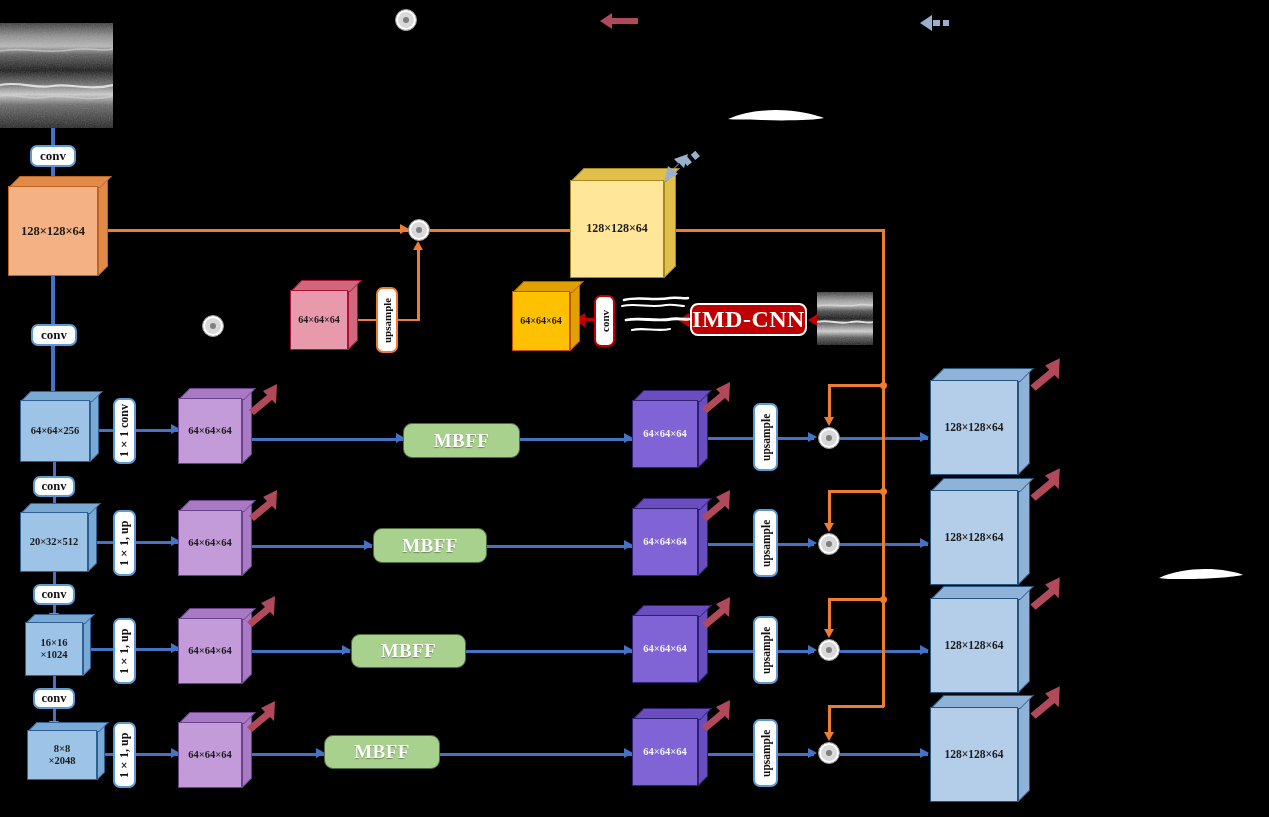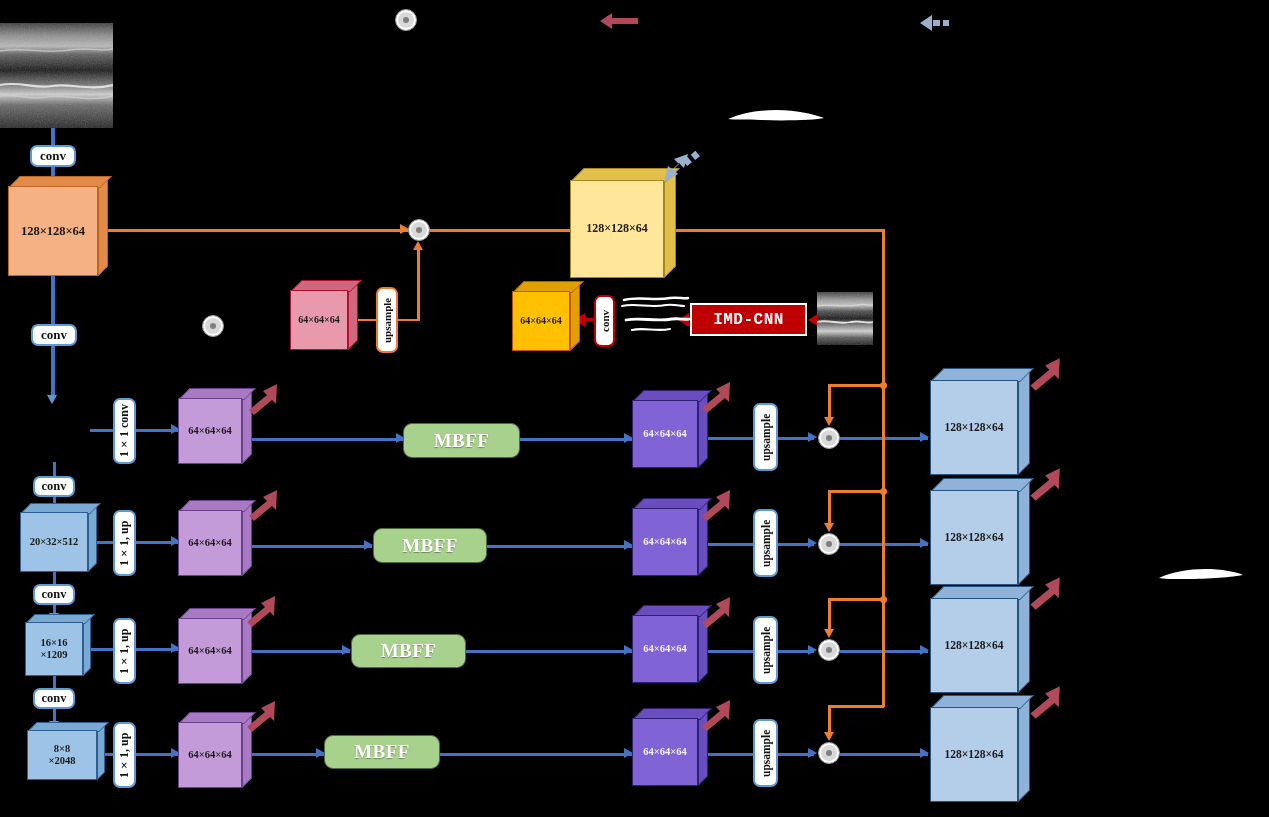--- a/index.html
+++ b/index.html
@@ -84,26 +84,25 @@
     letter-spacing:.4px;
     text-shadow:0 1px 1px rgba(0,0,0,.35);
     z-index:6;
   }
 
   
   .imdcnn {
     position:absolute;
     background:#c00000;
     border:2px solid #fff;
-    border-radius:0;
+    border-radius:8px;
     display:flex; align-items:center; justify-content:center;
-    color:#fff; font-weight:bold; font-size:16px;
+    color:#fff; font-weight:bold; font-size:24px;
     letter-spacing:.5px;
     z-index:7;
-    font-family:Liberation Mono, monospace;
   }
 
   
   .ln { position:absolute; z-index:3; }
   .ln-b { background:#4472c4; }
   .ln-o { background:#ed7d31; }
 
   
   .ah { position:absolute; width:0; height:0; z-index:4; }
   .ah-r-b { border-left:9px solid #4472c4; border-top:5.5px solid transparent; border-bottom:5.5px solid transparent; }
@@ -194,20 +193,28 @@
       </div>
   </div>
 
   <div class="ln ln-b" style="left:51px; top:276px; width:3.5px; height:48px;"></div>
   <div class="pill pill-blue" style="left:31px; top:324px; width:46px; height:22px; font-size:13px;">
     <span>conv</span>
   </div>
   <div class="ln ln-b" style="left:51px; top:346px; width:3.5px; height:52px;"></div>
   <div class="ah ah-d-b" style="left:47px; top:395px;"></div>
 
+  <div class="blk" style="left:20px; top:400px; width:70px; height:62px; font-size:10.5px;
+              --fill:#9dc3e6; --side:#7aa9d4; --edge:#2e5f93; --d:9px;">
+    <div class="side"></div>
+      <div class="top"></div>
+    <div class="face">
+        <span class="lbl">64×64×256</span>
+      </div>
+  </div>
   <div class="ln ln-b" style="left:53px; top:462px; width:3px; height:14px;"></div>
   <div class="pill pill-blue" style="left:33px; top:476px; width:42px; height:21px; font-size:12.5px;">
     <span>conv</span>
   </div>
   <div class="ln ln-b" style="left:53px; top:497px; width:3px; height:10px;"></div>
   <div class="ah ah-d-b" style="left:49px; top:504px;"></div>
 
   <div class="blk" style="left:20px; top:512px; width:68px; height:60px; font-size:10.5px;
               --fill:#9dc3e6; --side:#7aa9d4; --edge:#2e5f93; --d:9px;">
     <div class="side"></div>
@@ -223,21 +230,21 @@
   <div class="ln ln-b" style="left:53px; top:605px; width:3px; height:11px;"></div>
   <div class="ah ah-d-b" style="left:49px; top:613px;"></div>
 
   <div class="blk" style="left:25px; top:622px; width:58px; height:54px; font-size:10.5px;
               --fill:#9dc3e6; --side:#7aa9d4; --edge:#2e5f93; --d:8px;">
     <div class="side"></div>
       <div class="top"></div>
     <div class="face">
         <span class="lbl">
       <span>16×16</span><br>
-      <span>×1209</span>
+      <span>×1024</span>
     </span>
       </div>
   </div>
   <div class="ln ln-b" style="left:53px; top:676px; width:3px; height:12px;"></div>
   <div class="pill pill-blue" style="left:33px; top:688px; width:42px; height:21px; font-size:12.5px;">
     <span>conv</span>
   </div>
   <div class="ln ln-b" style="left:53px; top:709px; width:3px; height:14px;"></div>
   <div class="ah ah-d-b" style="left:49px; top:721px;"></div>
 

